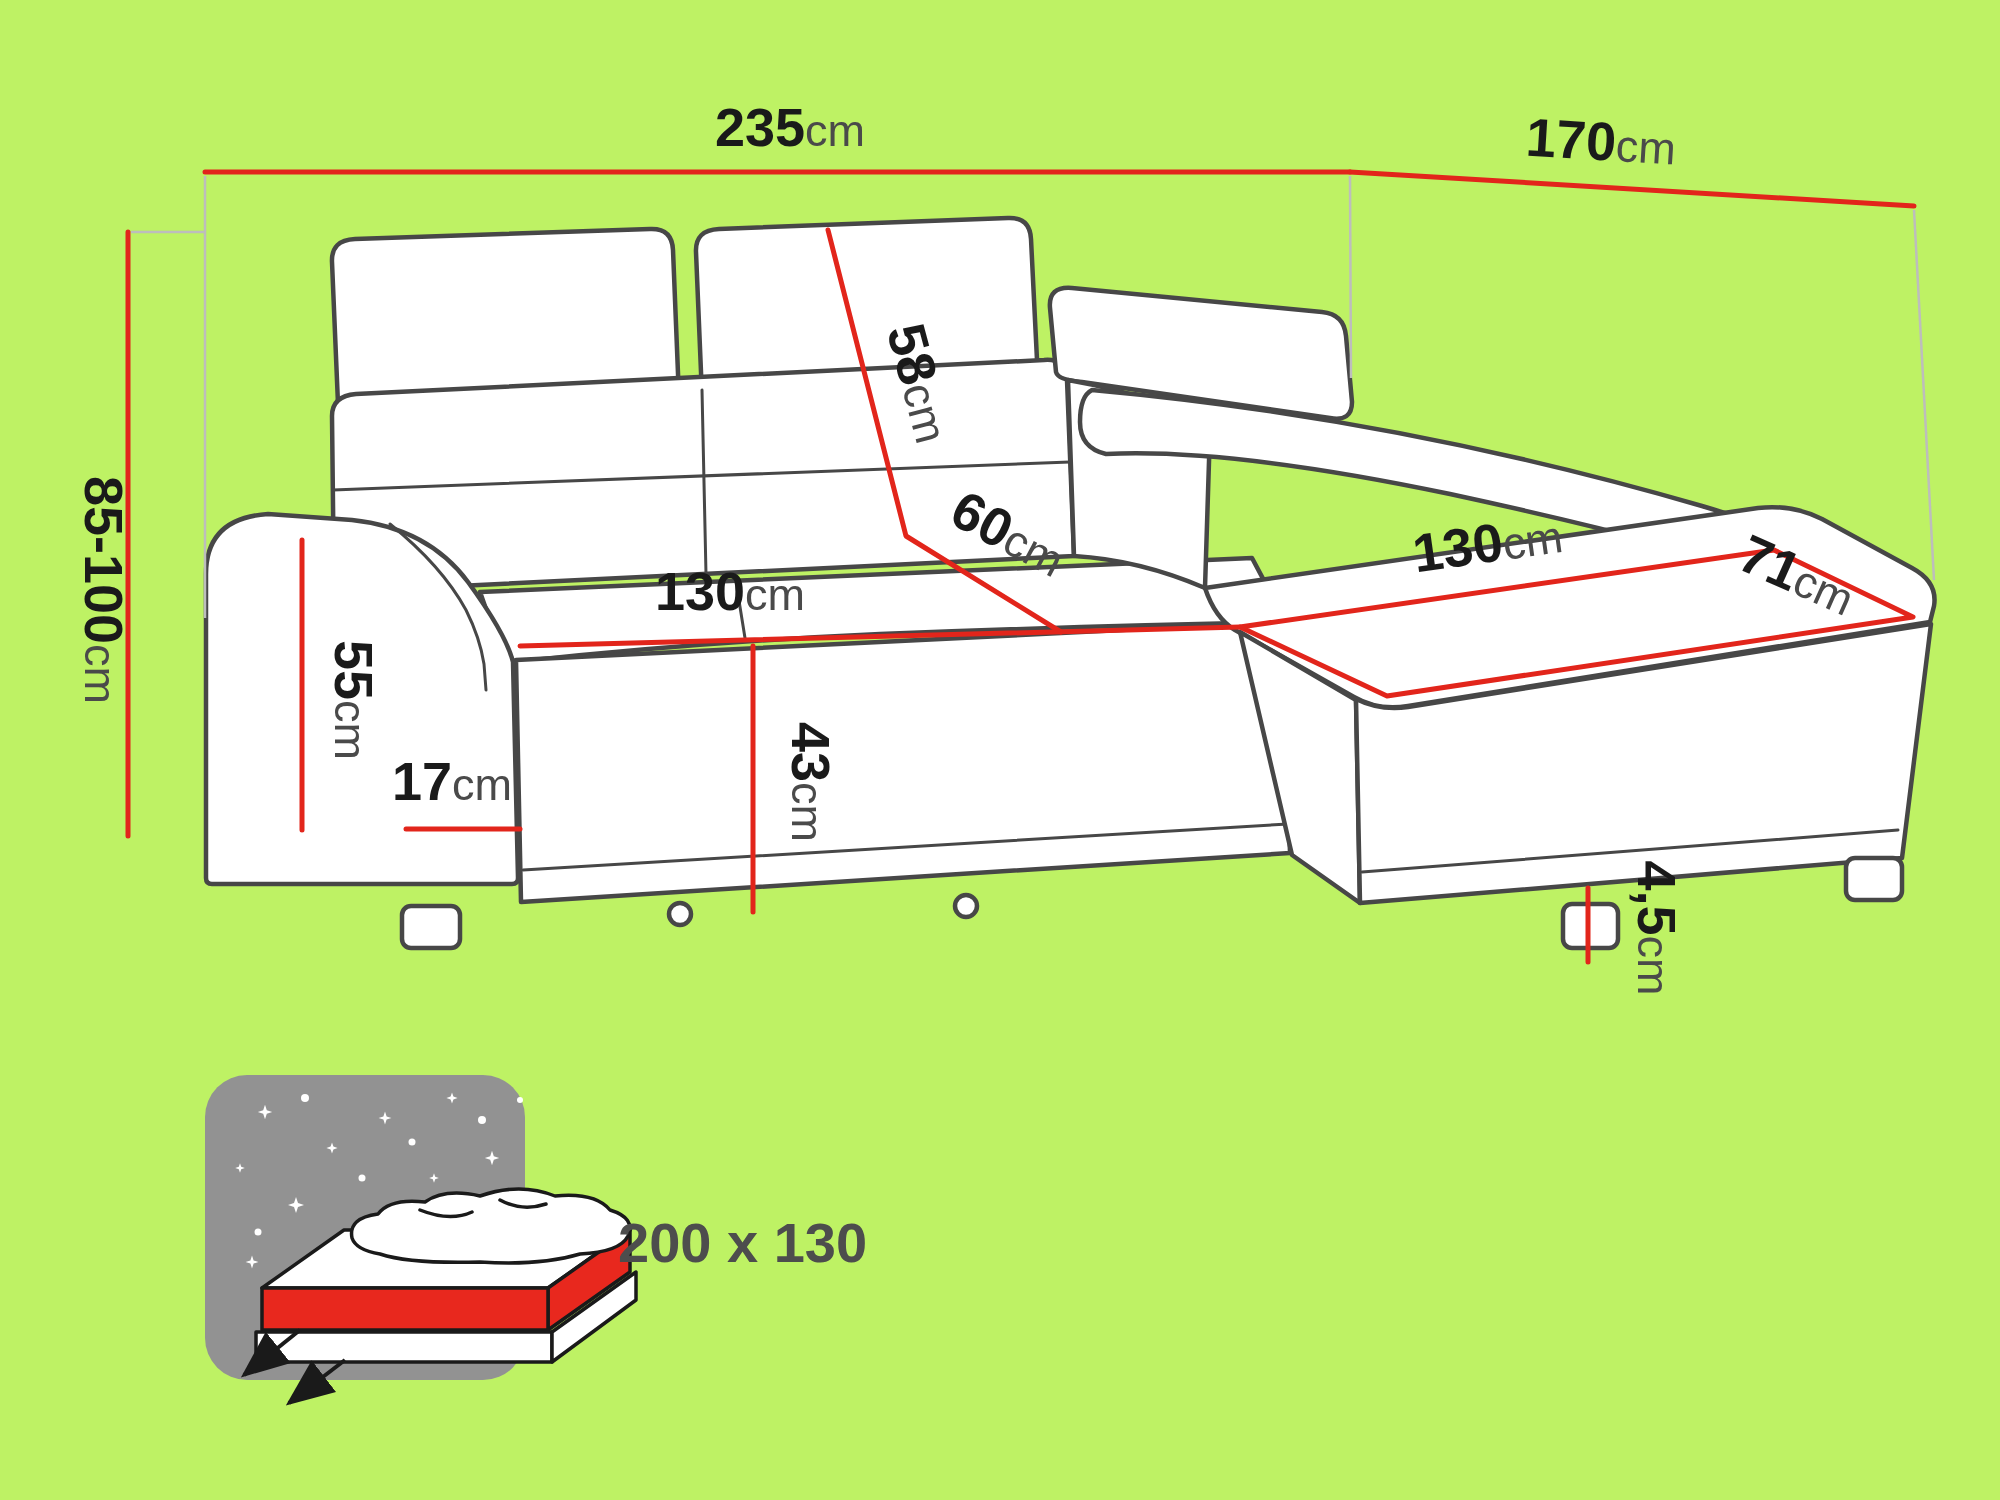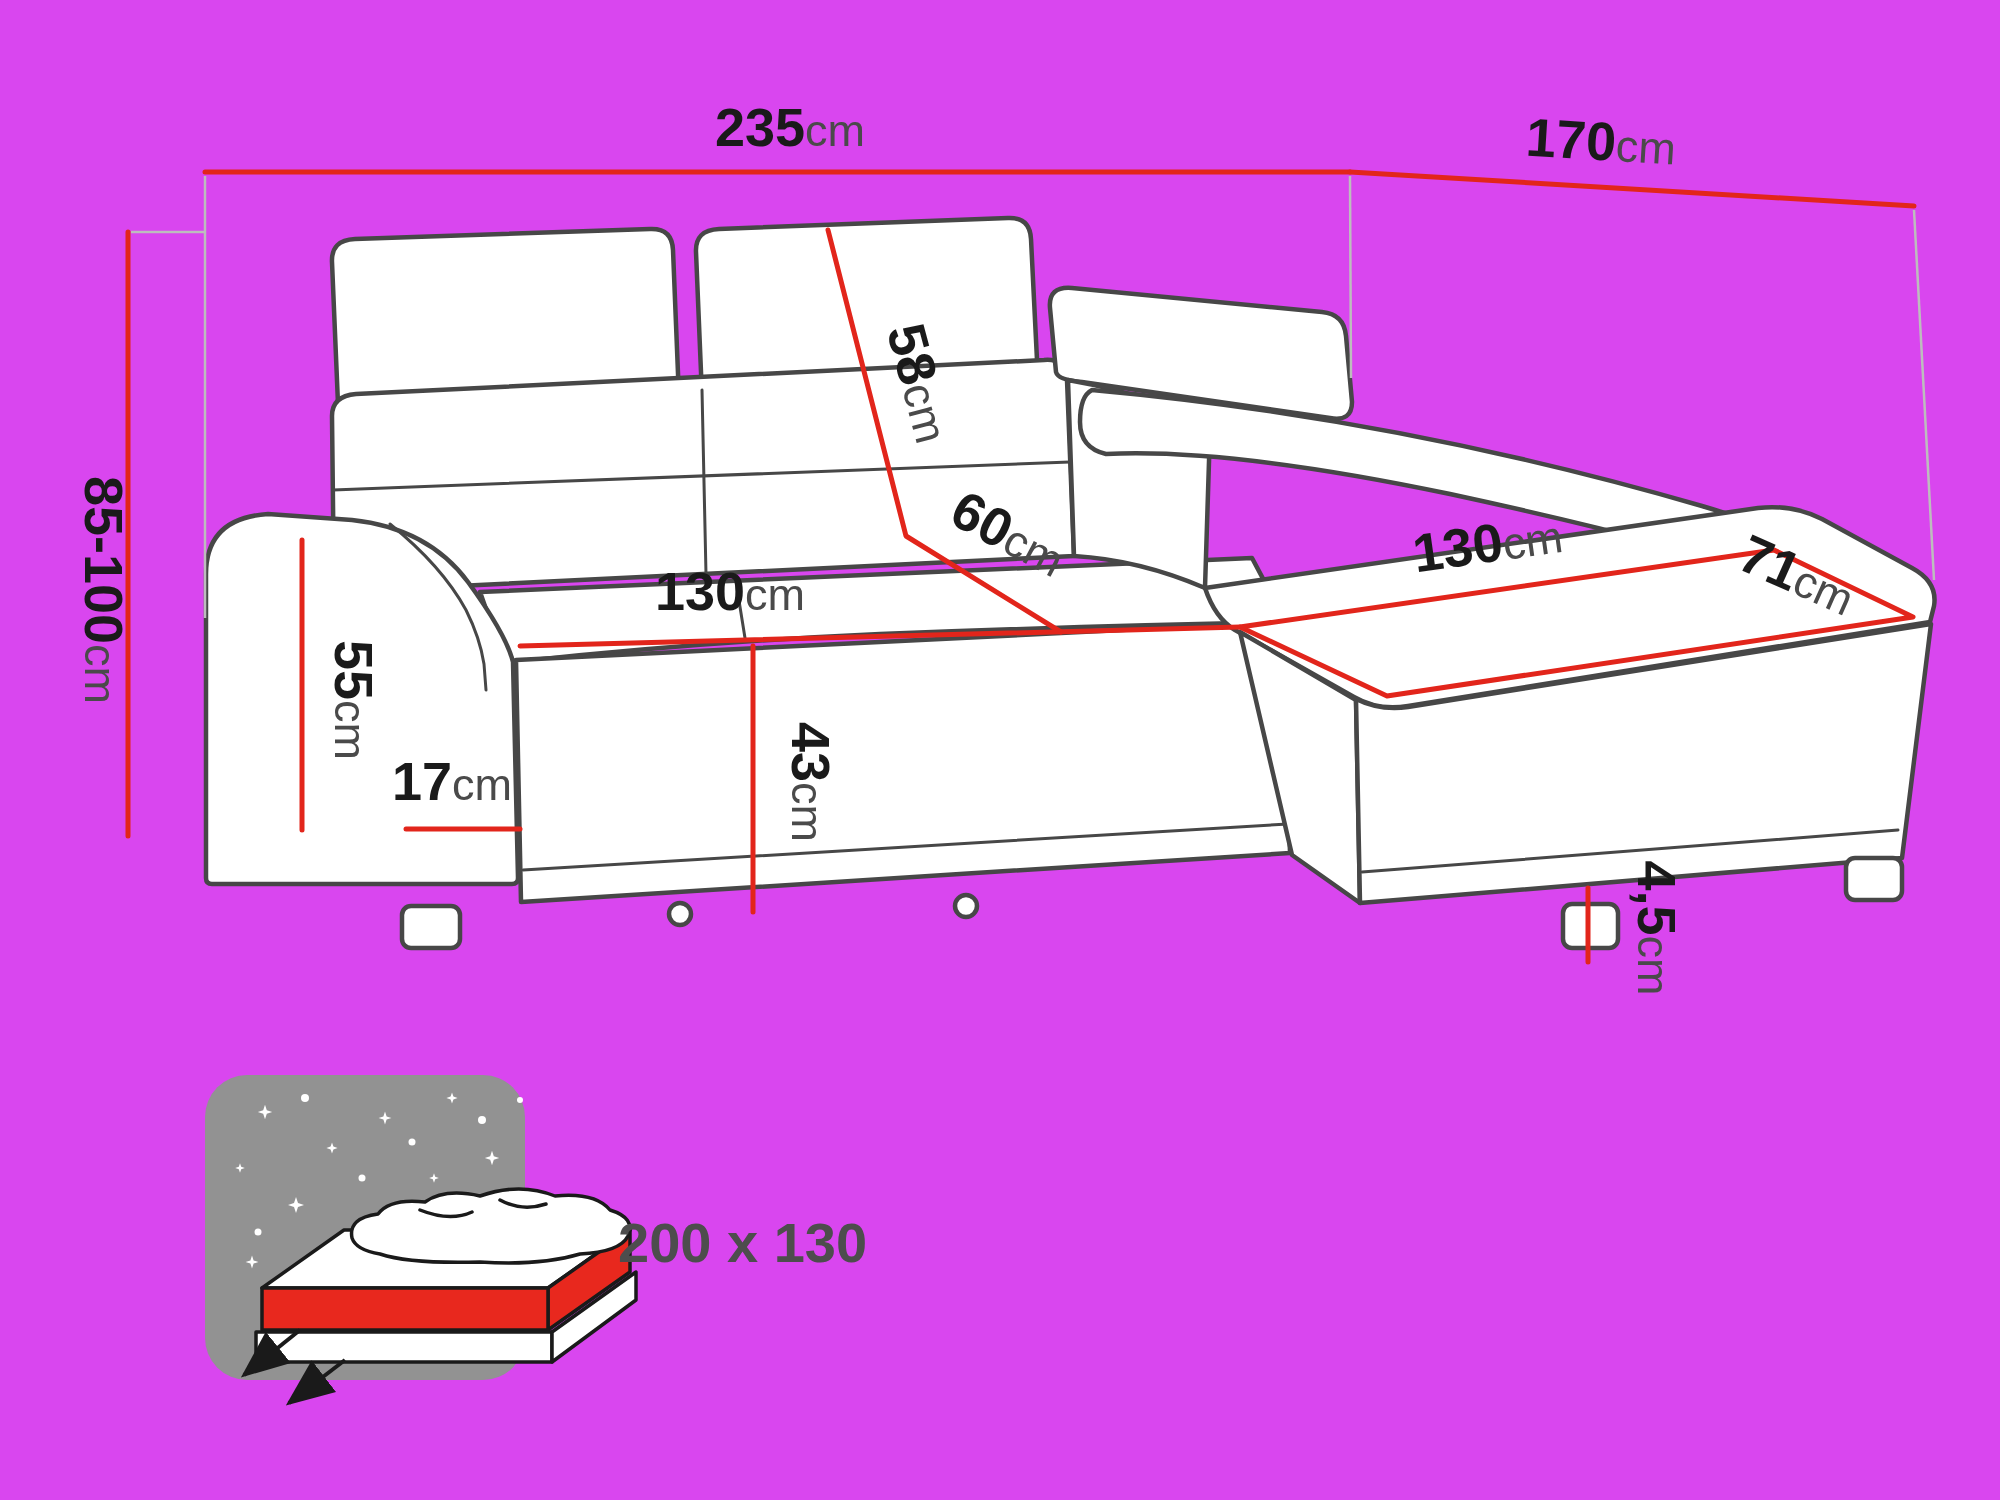--- a/index.html
+++ b/index.html
@@ -1,16 +1,16 @@
 <!DOCTYPE html>
 <html><head>
 <meta charset="utf-8">
 <style>
   html,body{margin:0;padding:0;background:#ffffff;}
-  .canvas{position:relative;width:2000px;height:1500px;background:#d946ef;overflow:hidden;text-decoration:underline;}
+  .canvas{position:relative;width:2000px;height:1500px;background:#bef264;overflow:hidden;text-decoration:underline;}
   svg{display:block;}
   text{font-family:"Liberation Sans",sans-serif;}
   .num{font-size:54px;font-weight:bold;fill:#1a1a1a;}
   .unit{font-size:45px;font-weight:normal;fill:#4a4a4a;}
   .bedsize{font-size:56px;font-weight:bold;fill:#4d4d4d;}
   .sofa{stroke:#474747;stroke-width:4.5;fill:#ffffff;stroke-linejoin:round;stroke-linecap:round;}
   .sofa-thin{stroke:#474747;stroke-width:3;fill:none;stroke-linejoin:round;stroke-linecap:round;}
   .proj{stroke:#bdbdbd;stroke-width:2.5;fill:none;}
   .red{stroke:#e2251b;stroke-width:5;fill:none;stroke-linecap:round;stroke-linejoin:round;}
   .icon-outline{stroke:#1a1a1a;stroke-width:3.5;stroke-linejoin:round;stroke-linecap:round;}

